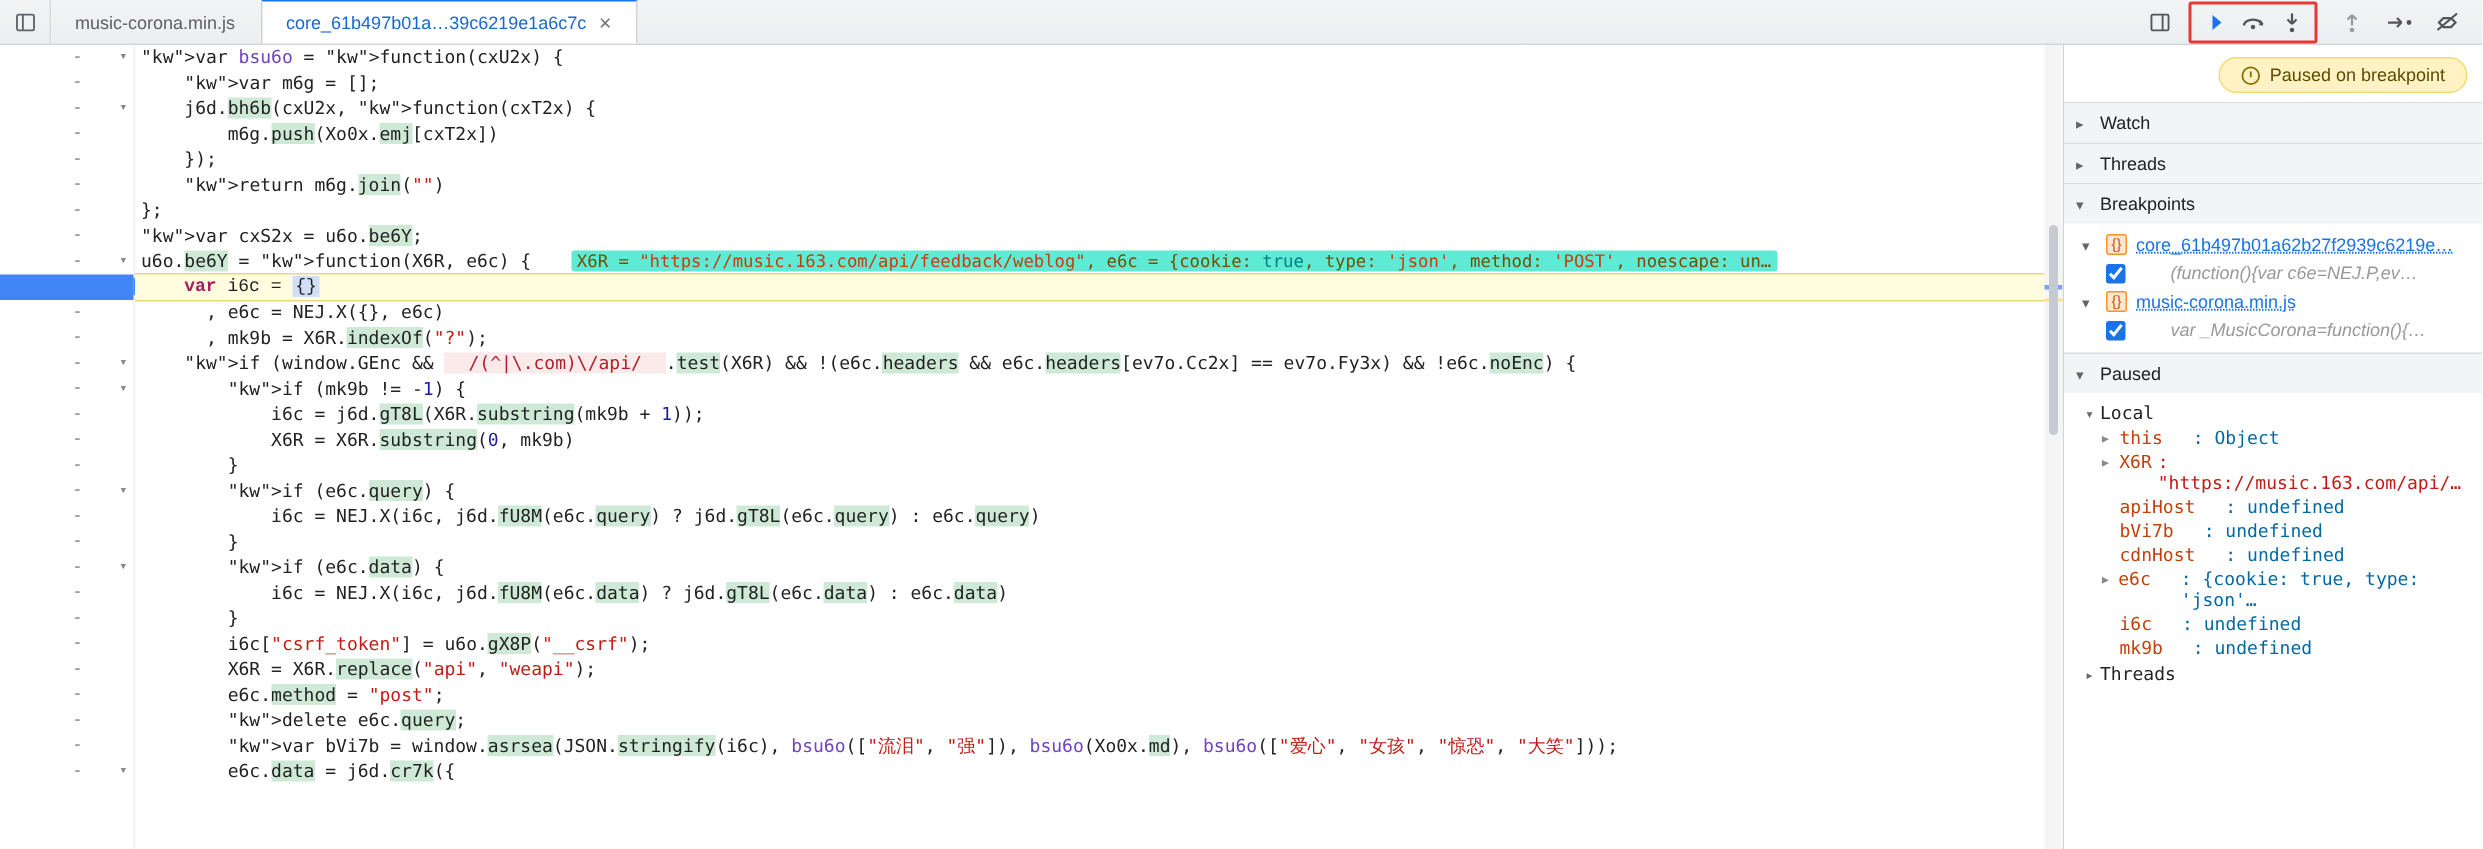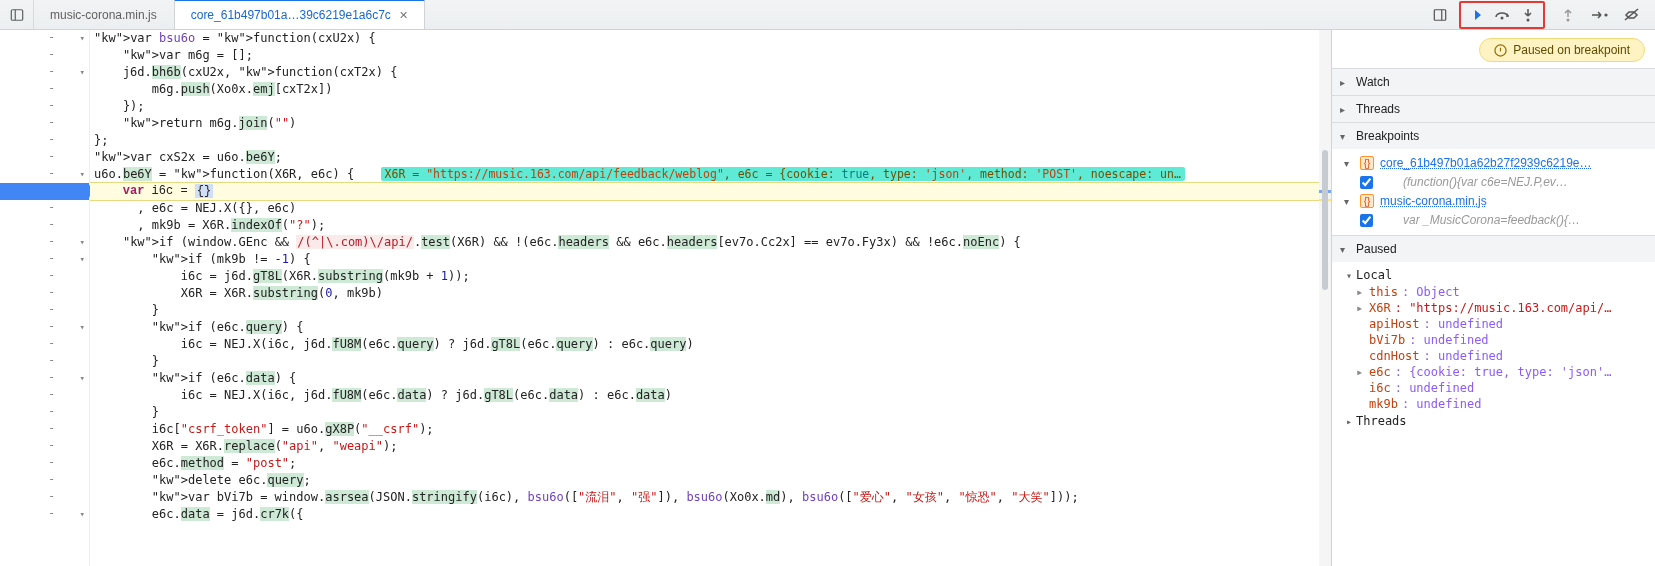--- a/index.html
+++ b/index.html
@@ -115,21 +115,21 @@
     font-size: 12px;
     line-height: 17px;
     white-space: pre;
   }
   .ln { display:block; height:17px; padding-left:4px;}
   .kw { color:#a71d5d; font-weight:600;}
   .fn { color:#795e26; }                   
   .fnhl { background:#ceead6;}           
   .str { color:#c41a16; }                  
   .num { color:#1a1aa6; }
-  .regex { color:#b31d28; background:#fbeaea; padding:0 1px;}
+  .regex { color:#b31d28; background:#fbeaea; padding:0 16px;}
   .inline-values {
     background:#5eead4;
     color:#715100;
     padding:0 4px;
     margin-left:12px;
     border-radius:2px;
     font-size:11.5px;
   }
   .inline-values .valstr { color:#c2410c;}
   .inline-values .valbool { color:#008080;}
@@ -140,21 +140,21 @@
     font-family:Liberation Mono, monospace;
   }
   .scroll-indicator {
     position:absolute; right:0; top:0; width:12px; height:100%;
     background:#f5f5f5;
   }
   .scroll-indicator .thumb { position:absolute; left:3px; width:6px; background:#c5cbd1; border-radius:3px;}
   .scroll-indicator .tick-blue{ position:absolute; left:0; width:12px; height:3px; background:#7aa5ef;}
   .scroll-indicator .tick-yellow{ position:absolute; left:0; width:12px; height:2px; background:#ffe082;}
   .right-panel {
-    width: 324px;
+    width: 280px;
     border-left:1px solid #cfd3d6;
     display:flex;
     flex-direction:column;
     overflow:auto;
     font-size:12px;
   }
   .paused-chip {
     margin:8px auto 6px;
     background:#fff3c4;
     color:#5f4b00;
@@ -189,21 +189,21 @@
   .fileref .badge {
     display:inline-flex; align-items:center; justify-content:center;
     width:14px; height:14px; background:#ffe8cc;
     border:1px solid #ff922b; color:#d9480f; font-size:10px; border-radius:2px;
   }
   .fileref .name { color:#1a73e8; text-decoration:underline dotted;}
   .snippet { color:#999; font-style:italic; padding-left:24px; white-space:nowrap; overflow:hidden; text-overflow:ellipsis;}
   .scope-row { display:flex; gap:4px; padding:1px 0 1px 16px; font-family:Consolas,monospace;}
   .scope-row .tri{ color:#888; width:9px; display:inline-block;}
   .scope-key { color:#c2410c;}
-  .scope-val { color:#8b5cf6;}
+  .scope-val { color:#0369a1;margin-left:16px;}
   .scope-valstr { color:#c41a16;}
   .scope-head { padding:2px 0 2px 6px; font-family:Consolas,monospace;}
   .chk-blue { accent-color:#1a73e8;}
   .caret::before { content:"▸"; color:#666; font-size:10px; display:inline-block; width:10px;}
   .caret.open::before { content:"▾";}
 </style>
 </head>
 <body>
 
 <div class="tabbar">
@@ -366,21 +366,21 @@
             <span class="snippet">(function(){var c6e=NEJ.P,ev…</span>
         </label>
 
         <div class="fileref">
           <span class="caret open"></span>
             <span class="badge">{}</span>
             <span class="name">music-corona.min.js</span>
         </div>
         <label class="chk-row" style="padding-left:20px">
           <input type="checkbox" class="chk-blue" checked="" style="">
-            <span class="snippet">var _MusicCorona=feedback(){…</span>
+            <span class="snippet">var _MusicCorona=function(){…</span>
         </label>
       </div>
     </div>
 
     <div class="section">
       <div class="section-header">
           <span class="caret open"></span>
           <span>Paused</span>
         </div>
       <div class="section-body">

